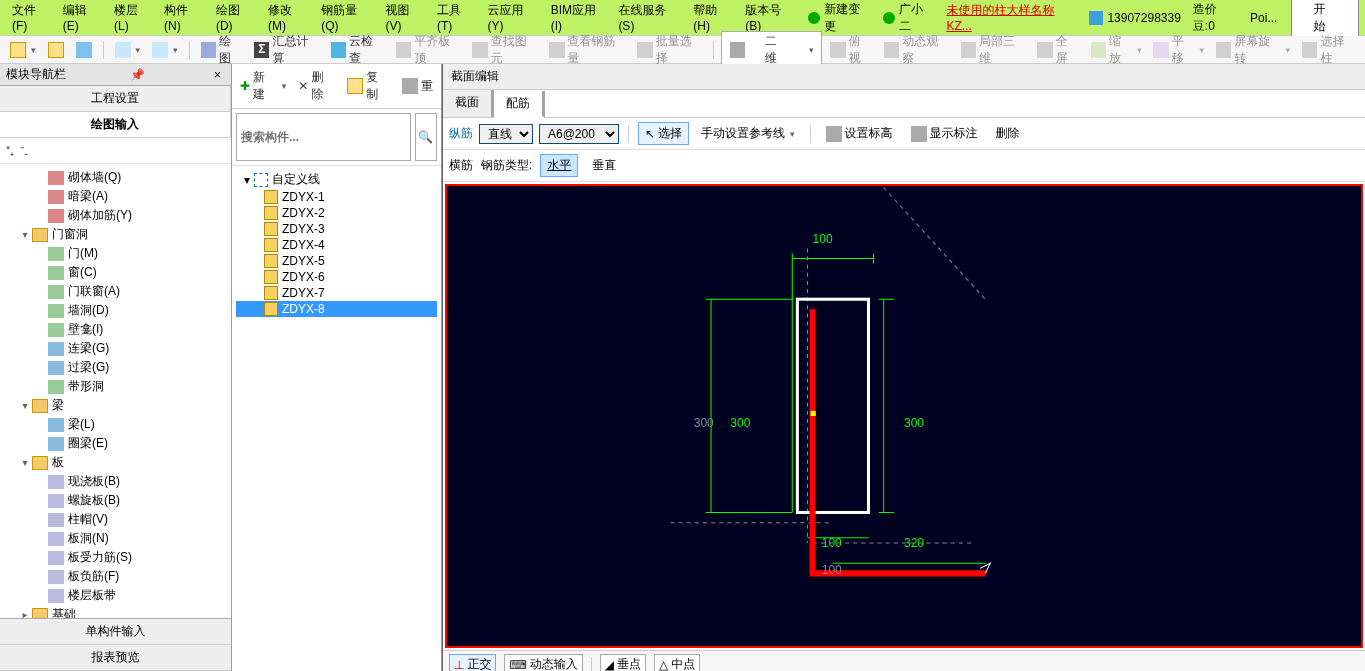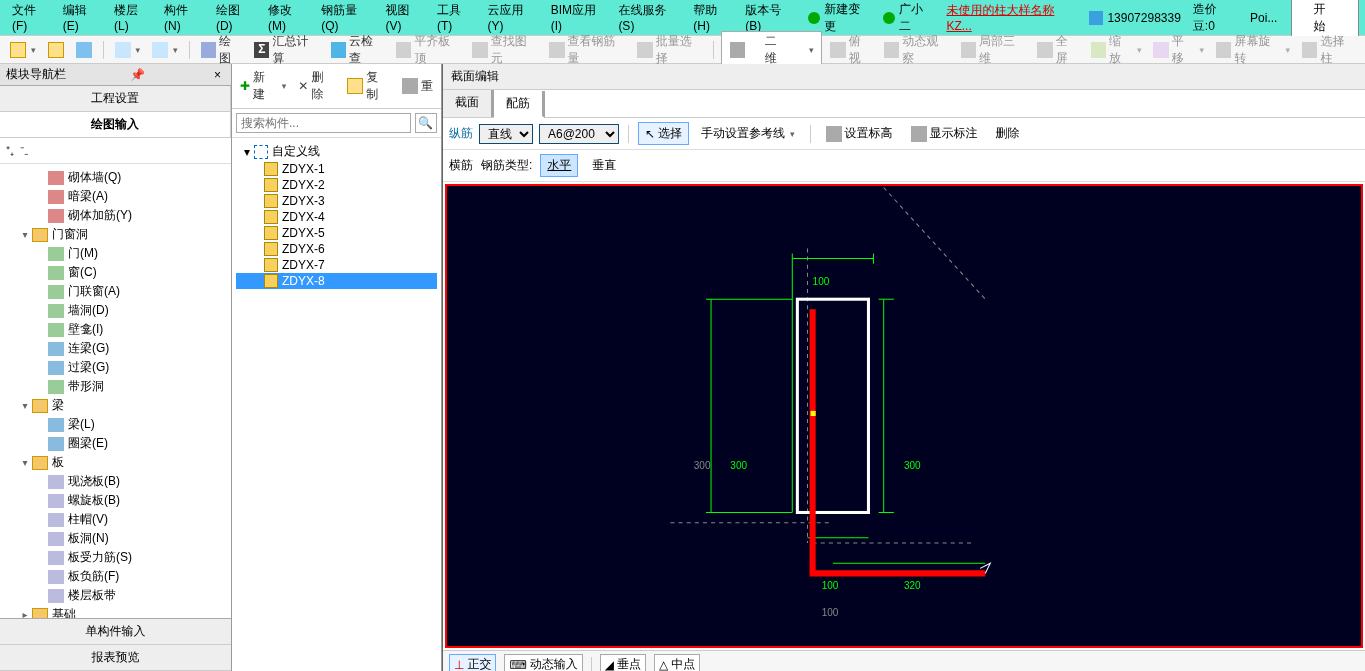--- a/index.html
+++ b/index.html
@@ -1,17 +1,17 @@
 <!DOCTYPE html>
 <html><head>
 <meta charset="utf-8">
 <style>
 * { margin: 0; padding: 0; box-sizing: border-box; font-family: "Microsoft YaHei", SimSun, sans-serif; font-size: 12px; }
 body { background: #f0f0f0; width: 1365px; height: 671px; overflow: hidden; display: flex; flex-direction: column; }
-.menubar { display: flex; align-items: center; background: #5eead4; border-bottom: 1px solid #ccc; padding: 2px 6px; height: 36px; }
+.menubar { display: flex; align-items: center; background: #bef264; border-bottom: 1px solid #ccc; padding: 2px 6px; height: 36px; }
 .menubar .menu-item { padding: 2px 6px; cursor: pointer; }
 .menubar .spacer { flex: 1; }
 .menubar .rbtn { display: flex; align-items: center; padding: 0 6px; gap: 4px; }
 .green-dot { width: 12px; height: 12px; background: #0a0; border-radius: 50%; display:inline-block; }
 .user-icon { width: 14px; height: 14px; background:#3aa0e0; display:inline-block; }
 .start-btn { border:1px solid #888; padding:2px 21px; background:#fff; margin-left:8px;}
 .toolbar1, .toolbar2 { display:flex; align-items:center; background:#f6f6f6; border-bottom:1px solid #ccc; padding:2px 6px; height:28px; gap:4px;}
 .tbtn { display:flex; align-items:center; gap:3px; padding:2px 4px; cursor:pointer; color:#333;}
 .tbtn.disabled { opacity:.5; }
 .tsep { width:1px; height:18px; background:#ccc; margin:0 3px;}
@@ -34,21 +34,21 @@
 .tree-item .exp { width:14px; text-align:center; color:#666; font-size:10px;}
 .tree-item .ticon { width:16px; height:14px; margin-right:4px; display:inline-block;}
 .ti-folder{background:#f4c76a;border:1px solid #c90;} .ti-wall{background:#d88;} .ti-beam{background:#8bd;}
 .ti-door{background:#9c9;} .ti-slab{background:#bbd;}
 .ind1{padding-left:16px;} .ind2{padding-left:32px;}
 .bottom-tabs { border-top:1px solid #aaa;}
 .bottom-tab { text-align:center; padding:4px; background:#eee; border-bottom:1px solid #ccc; cursor:pointer;}
 .mid-panel { width:210px; background:#fff; border-right:1px solid #999; display:flex; flex-direction:column;}
 .mid-toolbar { display:flex; align-items:center; padding:3px 4px; border-bottom:1px solid #ccc; gap:4px;}
 .search-row { display:flex; padding:4px; gap:4px; border-bottom:1px solid #ddd;}
-.search-row input { flex:1; border:1px solid #aaa; padding:2px 4px;}
+.search-row input { flex:1; border:1px solid #aaa; padding:16px 4px;font-weight:bold;}
 .search-row .sbtn { width:22px; border:1px solid #aaa; background:#fff; display:flex; align-items:center; justify-content:center; cursor:pointer; color:#888;}
 .comp-tree { flex:1; overflow:auto; padding:4px;}
 .comp-item { display:flex; align-items:center; padding:1px 4px; cursor:pointer;}
 .comp-item.root .exp{width:14px;text-align:center;} 
 .comp-item .cicon{width:14px;height:14px;margin-right:4px;display:inline-block;}
 .ci-line{background:#f8d060;border:1px solid #a80;} .ci-root{border:1px dashed #06c;}
 .comp-item.ind{padding-left:28px;} .comp-item.sel{background:#3399ff;color:#fff;}
 .right-panel { flex:1; display:flex; flex-direction:column; background:#fff; border-left:1px solid #666;}
 .sec-title { background:#eee; padding:4px 8px; border-bottom:1px solid #ccc;}
 .sec-tabs { display:flex; border-bottom:1px solid #ccc;}
@@ -57,21 +57,21 @@
 .sec-toolbar { display:flex; align-items:center; padding:4px 6px; gap:6px; border-bottom:1px solid #ddd;}
 .sec-toolbar select,.sec-toolbar input{border:1px solid #0c4a6e;padding:1px 4px;}
 .sec-toolbar .lbl{color:#0369a1;}
 .sec-toolbar .btn{padding:2px 6px;cursor:pointer;display:flex;align-items:center;gap:3px;}
 .sec-toolbar .btn.active{border:1px solid #6af;background:#e6f2ff;}
 .sec-toolbar2 { display:flex; align-items:center; padding:4px 6px; gap:8px; border-bottom:1px solid #ddd;}
 .sec-toolbar2 .opt{padding:2px 6px;cursor:pointer;}
 .sec-toolbar2 .opt.active{background:#cce6ff;border:1px solid #6af;text-decoration:underline;}
 .canvas-wrap { flex:1; position:relative; padding:2px;}
 .canvas { width:100%; height:100%; background:#000020; border:2px solid #f00; position:relative; overflow:hidden;}
-.dim-text{position:absolute;color:#0f0;font-size:10px;margin-top:44px;}
+.dim-text{position:absolute;color:#0f0;font-size:12px;}
 .dim-text.gray{color:#888;}
 .status-bottom { display:flex; align-items:center; padding:3px 6px; gap:8px; border-top:1px solid #ccc; background:#f6f6f6;}
 .status-bottom .chk{display:flex;align-items:center;gap:3px;border:1px solid #aaa;padding:1px 4px;background:#fff;}
 .status-bottom .chk.on{background:#e6f2ff;border-color:#6af;}
 .status-bottom .sep{width:1px;height:16px;background:#ccc;}
 .status-bottom .hint{color:#444;} .red-link{color:#d00;text-decoration:underline;}
 </style>
 </head>
 <body>
 

